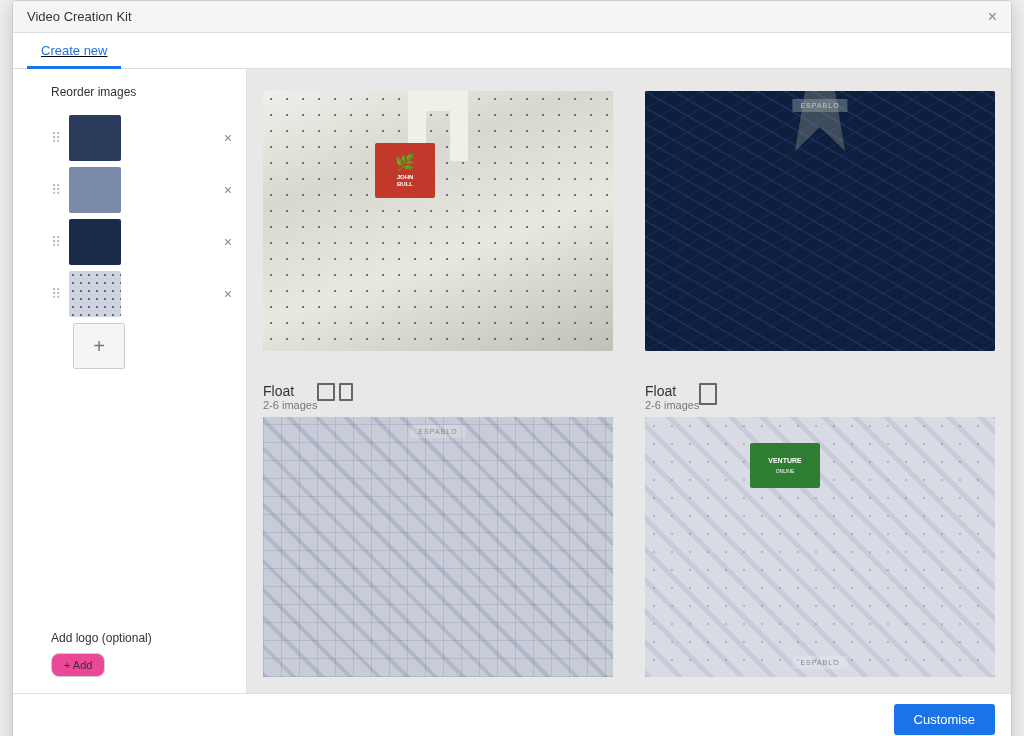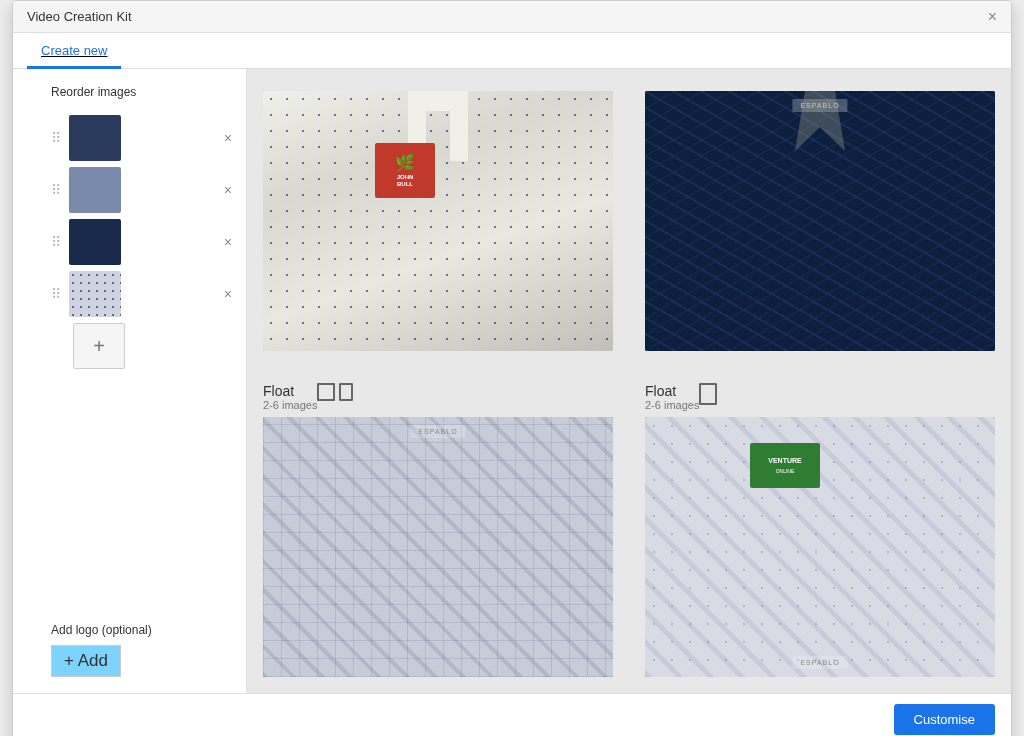--- a/index.html
+++ b/index.html
@@ -155,26 +155,26 @@
 
     .add-logo-label {
       font-size: 12px;
       color: #333;
       margin-bottom: 8px;
       display: block;
     }
 
     .add-logo-btn {
       border: 1px solid #ccc;
-      background: #7dd3fc;
+      background: #ec4899;
       padding: 5px 12px;
-      font-size: 17px;
+      font-size: 11px;
       color: #333;
       cursor: pointer;
-      border-radius: 0;
+      border-radius: 8px;
     }
 
     
     .main-content {
       flex: 1;
       background: #e8e8e8;
       padding: 0;
       overflow-y: auto;
       display: flex;
       flex-direction: column;

